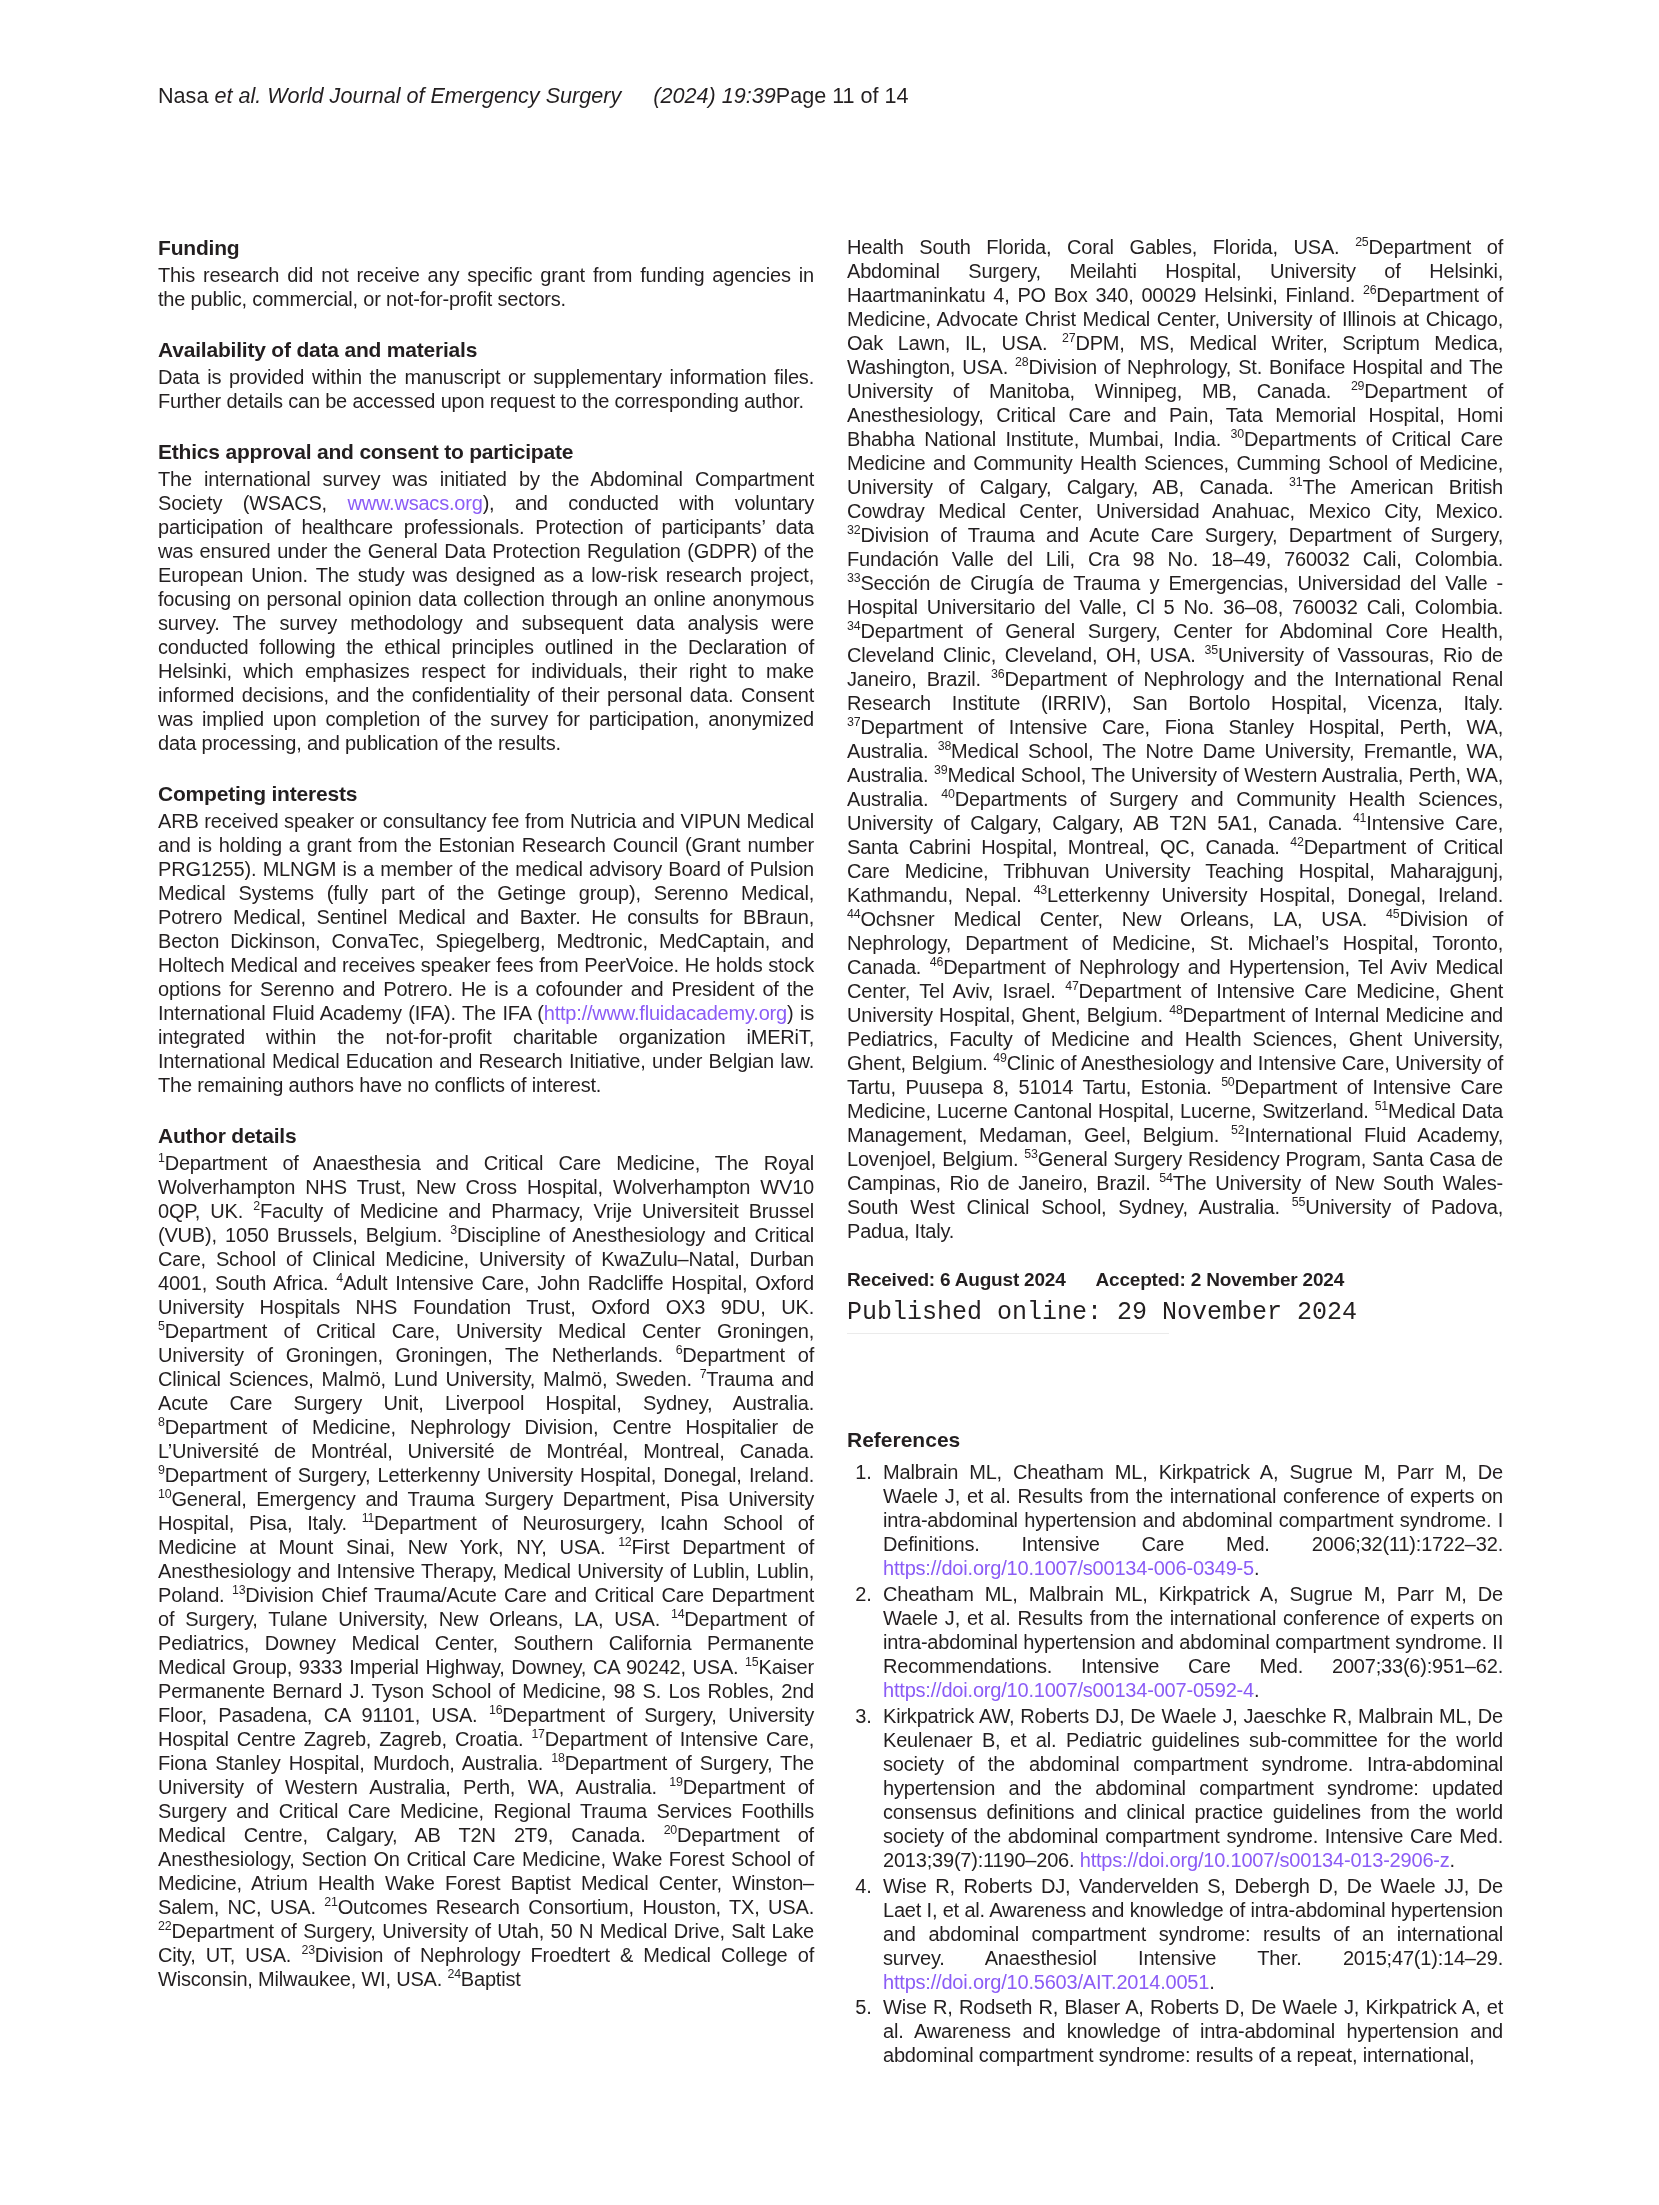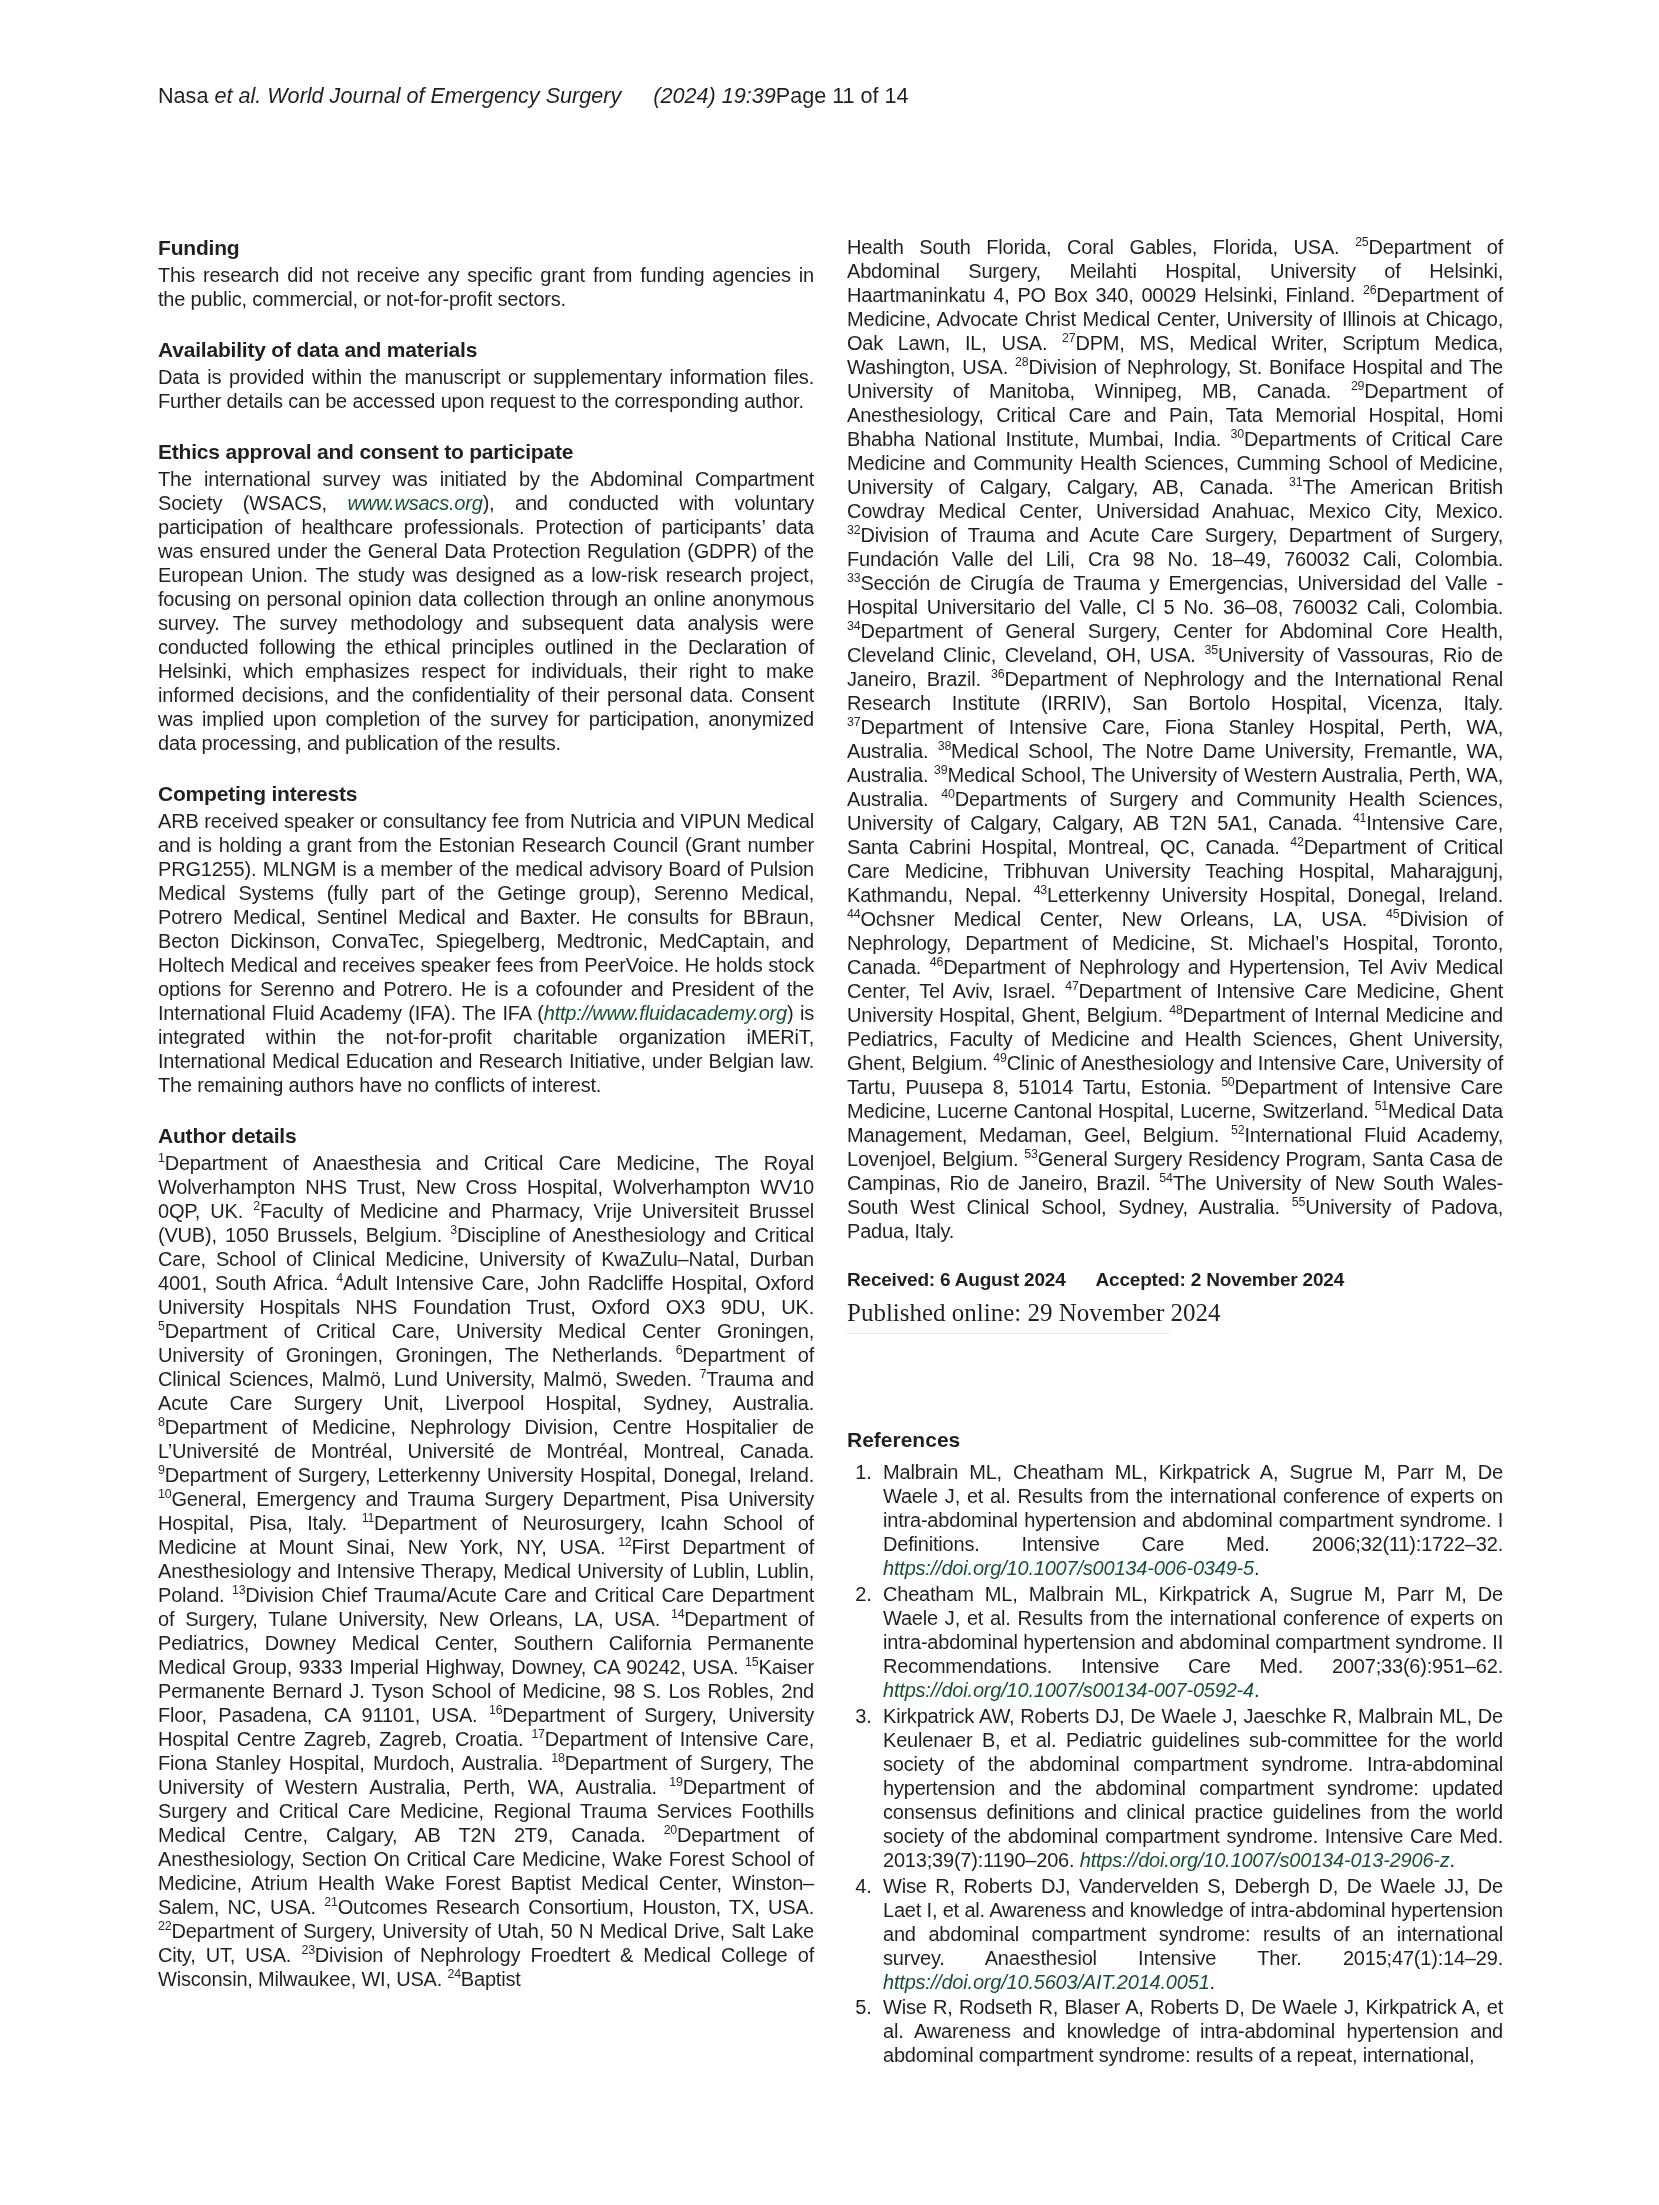--- a/index.html
+++ b/index.html
@@ -30,29 +30,29 @@
     font-size:21px;line-height:25px;font-weight:bold;
     margin:26.6px 0 2.5px 0;letter-spacing:-0.2px;
   }
   .col > h3.sub:first-child{margin-top:0;}
   h2.decl{
     font-size:30px;line-height:35px;font-weight:bold;
     margin:37px 0 10px 0;letter-spacing:-0.2px;
   }
   h2.decl + h3.sub{margin-top:13px;font-family:Liberation Serif, serif;}
   sup{font-size:0.62em;line-height:0;}
-  .link{color:#14532d;text-decoration:none;cursor:pointer;font-style:italic;}
+  .link{color:#8b5cf6;text-decoration:none;cursor:pointer;}
   .received{
     margin:25px 0 0 0;font-weight:bold;font-size:19px;line-height:24px;
     letter-spacing:-0.2px;
   }
   .received .acc{margin-left:30px;}
   .published{
     margin:6.6px 0 0 0;
-    font-family:Liberation Serif, serif;
+    font-family:Liberation Mono, monospace;
     font-size:25px;line-height:28px;font-weight:normal;
   }
   .pub-divider{width:322px;height:0;border-bottom:1.7px solid #ebebeb;margin-top:6.6px;}
   h3.refs-heading{
     font-size:21px;line-height:25px;font-weight:bold;
     margin:93px 0 8.3px 0;
   }
   ol.refs{list-style:none;margin:0;padding:0;}
   ol.refs li{
     position:relative;padding-left:36px;margin:0 0 1.7px 0;

